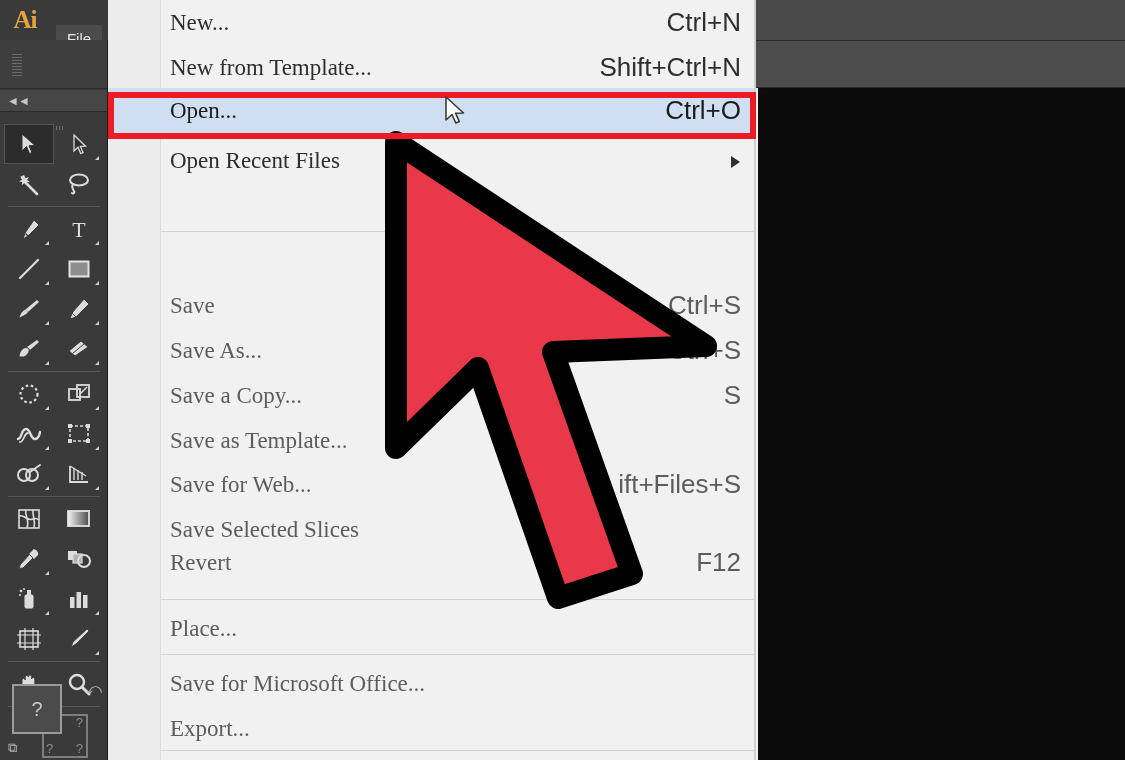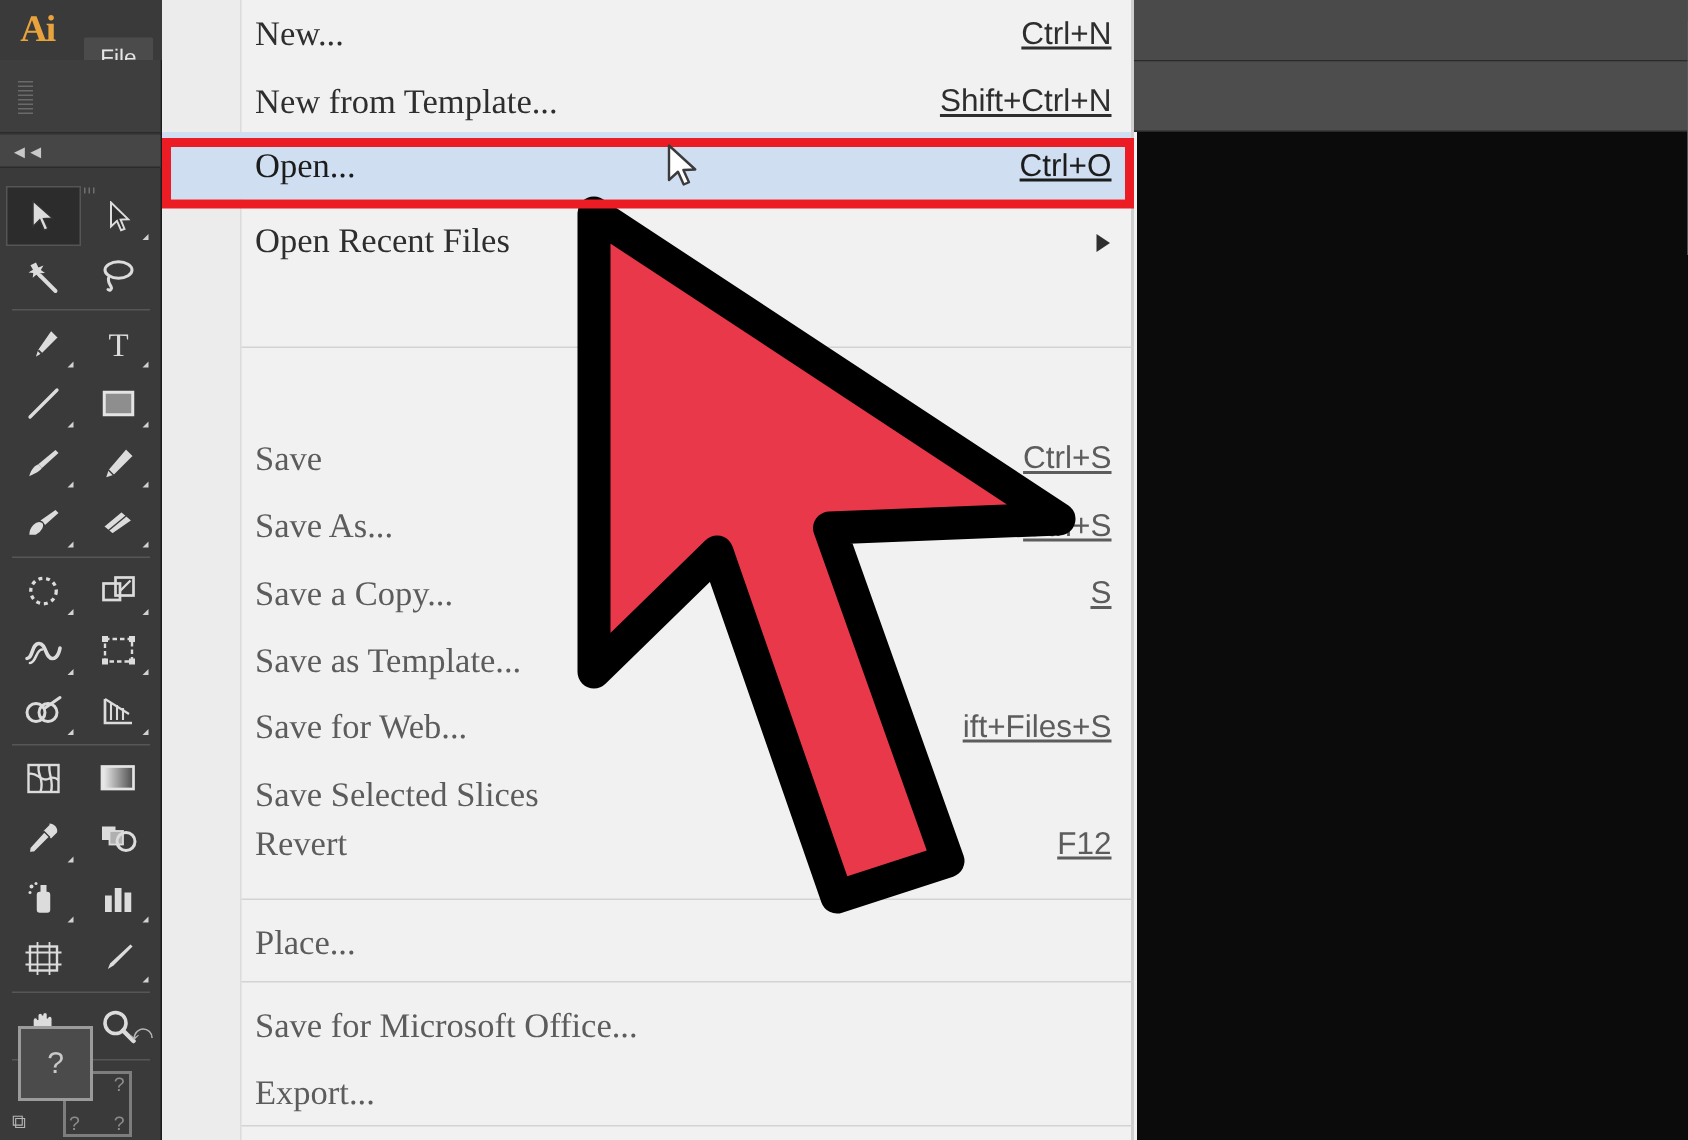--- a/index.html
+++ b/index.html
@@ -203,24 +203,23 @@
   }
   .menu-item .mi-label {
     position: absolute; left: 9px;
     font-size: 23px;
     color: #5c5c5c;
     font-family: Liberation Serif, serif;
     white-space: nowrap;
   }
   .menu-item .mi-shortcut {
     position: absolute; right: 13px;
-    font-size: 21px;
+    font-size: 26px;
     color: #5c5c5c;
     white-space: nowrap;
-    text-decoration: underline;
   }
   .menu-item.top .mi-label,
   .menu-item.top .mi-shortcut { color: #2e2e2e; }
   .menu-item.highlight {
     background: #cfdef0;
   }
   .menu-item.highlight .mi-label,
   .menu-item.highlight .mi-shortcut { color: #1c1c1c; }
   .mi-submenu-arrow {
     position: absolute; right: 14px; top: 18px;

